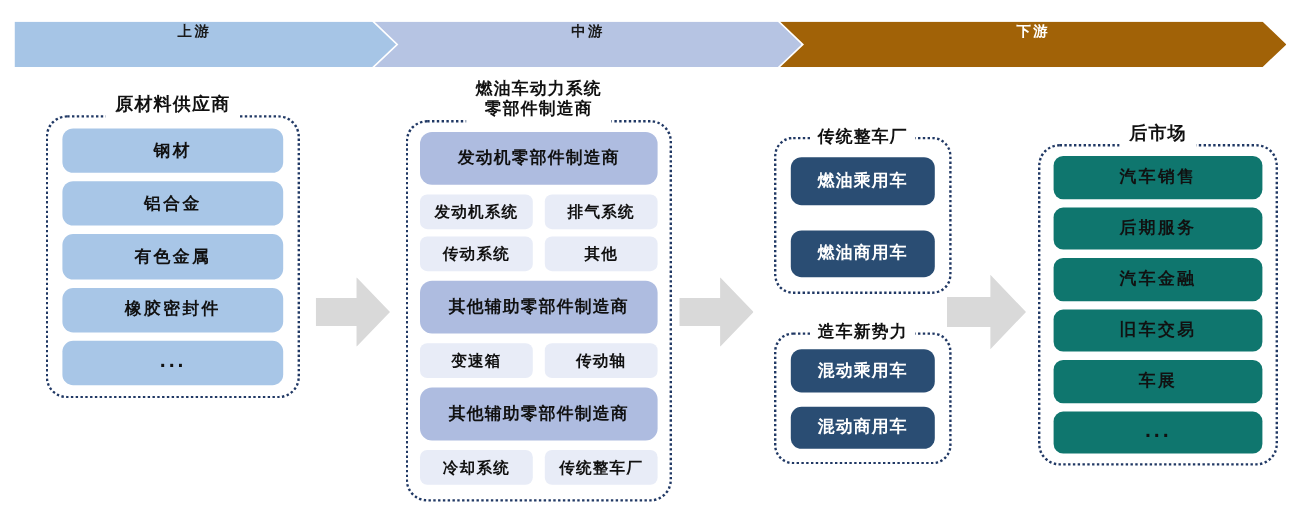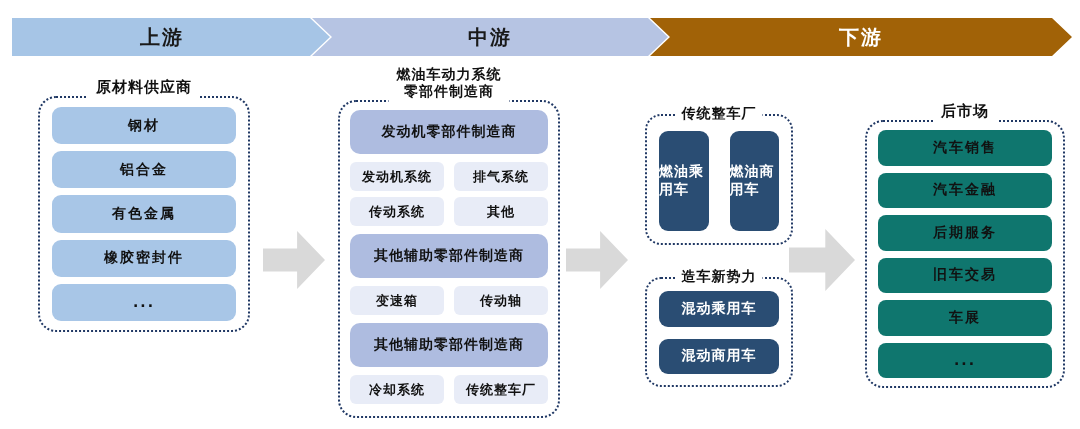--- a/index.html
+++ b/index.html
@@ -1,21 +1,21 @@
 <!DOCTYPE html>
 <html><head>
 <meta charset="utf-8">
 <style>
   * { margin:0; padding:0; box-sizing:border-box; }
   body { background:#ffffff; font-family:"DejaVu Sans","Liberation Sans",sans-serif; }
   .canvas { position:relative; width:1080px; height:429px; background:#ffffff; overflow:hidden; }
 
   
-  .banner { position:absolute; top:18px; height:38px; display:flex; align-items:center; justify-content:center;
-            font-size:20px; font-weight:bold; letter-spacing:2px; z-index:1; }
+  .banner { position:absolute; top:18px; height:38px; display:flex; align-items:flex-start; justify-content:center;
+            font-size:12px; font-weight:bold; letter-spacing:2px; z-index:1; }
   .banner-1 { left:12px;  width:318px; background:#a6c5e6; color:#1a1a1a;
               clip-path:polygon(0 0, calc(100% - 20px) 0, 100% 50%, calc(100% - 20px) 100%, 0 100%); padding-right:18px; }
   .banner-2 { left:312px; width:356px; background:#b6c4e3; color:#1a1a1a;
               clip-path:polygon(0 0, calc(100% - 20px) 0, 100% 50%, calc(100% - 20px) 100%, 0 100%, 20px 50%); }
   .banner-3 { left:650px; width:422px; background:#a16207; color:#ffffff;
               clip-path:polygon(0 0, calc(100% - 20px) 0, 100% 50%, calc(100% - 20px) 100%, 0 100%, 20px 50%); }
 
   
   .dotbox { position:absolute; border:2px dotted #203864; border-radius:18px; z-index:2; }
   .dotbox .box-title { position:absolute; left:50%; transform:translateX(-50%); background:#ffffff;
@@ -36,21 +36,21 @@
   .hdr-pill { background:#aebce0; border-radius:10px; min-height:44px; display:flex; align-items:center; justify-content:center;
               font-size:14px; font-weight:bold; letter-spacing:1px; color:#111; }
   .pair-grid { display:grid; grid-template-columns:1fr 1fr; gap:6px 10px; }
   .mini-pill { background:#e8ecf7; border-radius:6px; height:29px; display:flex; align-items:center; justify-content:center;
                font-size:13px; font-weight:bold; letter-spacing:1px; color:#111; }
 
   
   .box-oem-a { left:645px; top:114px; width:148px; height:131px; border-radius:16px; }
   .box-oem-b { left:645px; top:277px; width:148px; height:110px; border-radius:16px; }
   .box-oem-a .box-title, .box-oem-b .box-title { top:-11px; font-size:14px; padding:0 6px 3px 6px; }
-  .box-oem-a .stack { padding:15px 12px 12px; display:flex; gap:21px; height:100%; }
+  .box-oem-a .stack { padding:15px 12px 12px; display:flex; flex-direction:column; gap:21px; height:100%; }
   .box-oem-b .stack { padding:12px 12px 11px; display:flex; flex-direction:column; gap:12px; height:100%; }
   .pill-dark { flex:1; background:#2a4d73; border-radius:9px; display:flex; align-items:center; justify-content:center;
                font-size:14px; font-weight:bold; letter-spacing:1px; color:#ffffff; }
 
   
   .box-after { left:865px; top:120px; width:200px; height:268px; }
   .box-after .box-title { top:-20px; font-size:15px; }
   .box-after .stack { padding:8px 11px; display:flex; flex-direction:column; gap:7px; height:100%; }
   .pill-pale { flex:1; background:#0f766e; border-radius:8px; display:flex; align-items:center; justify-content:center;
                font-size:14px; font-weight:bold; letter-spacing:2px; color:#111; }
@@ -133,21 +133,21 @@
       <div class="pill-dark">混动商用车</div>
     </div>
   </div>
 
   <div class="flow-arrow arrow-3"></div>
 
   <div class="dotbox box-after">
     <div class="box-title">后市场</div>
     <div class="stack">
       <div class="pill-pale">汽车销售</div>
+      <div class="pill-pale">后期服务</div>
       <div class="pill-pale">汽车金融</div>
-      <div class="pill-pale">后期服务</div>
       <div class="pill-pale">旧车交易</div>
       <div class="pill-pale">车展</div>
       <div class="pill-pale">...</div>
     </div>
   </div>
 
 </div>
 
 </body></html>

